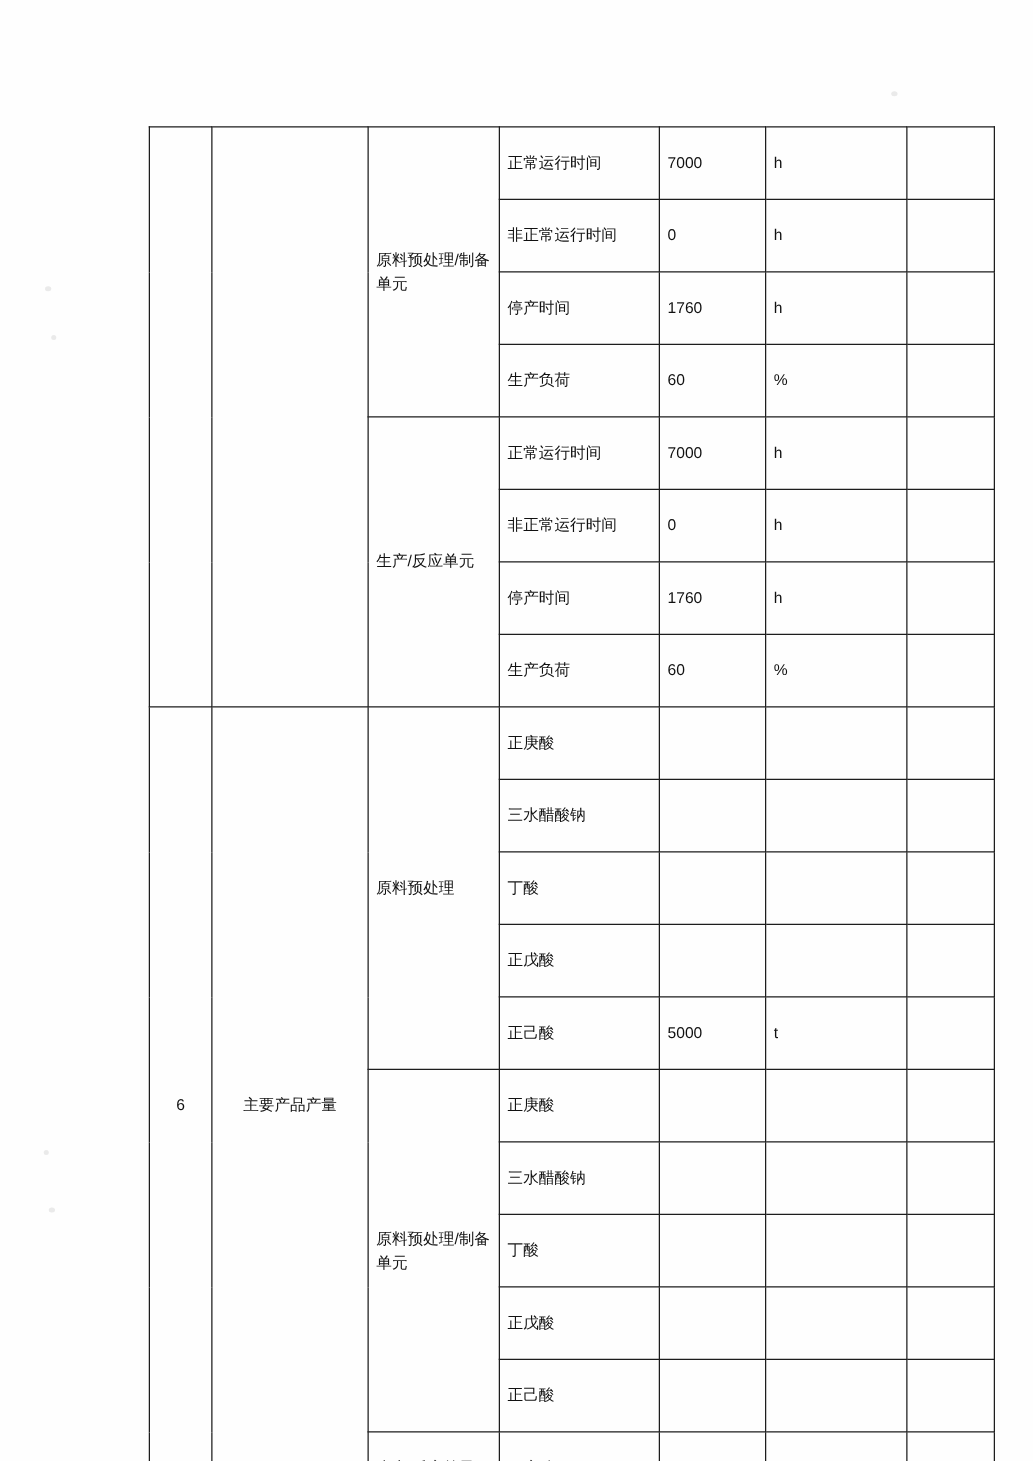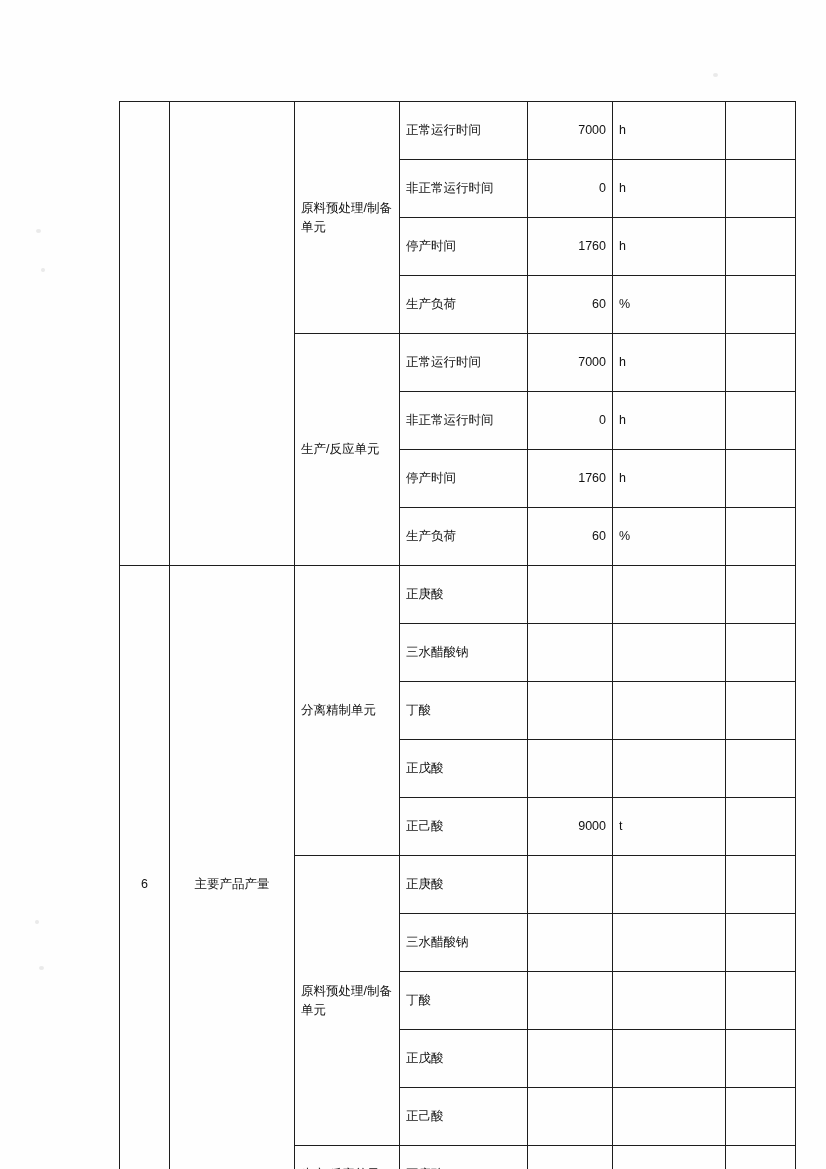--- a/index.html
+++ b/index.html
@@ -47,21 +47,21 @@
     padding: 4px 6px;
     vertical-align: middle;
     color: #111;
     font-family: "Liberation Sans", sans-serif;
     word-break: break-all;
   }
   td.c-num { width: 37px; text-align: center; }
   td.c-item { width: 112px; text-align: center; }
   td.c-unit { width: 92px; }
   td.c-param { width: 115px; }
-  td.c-value { width: 72px; text-align: right; }
+  td.c-value { width: 72px; }
   td.c-uom { width: 100px; }
   td.c-last { width: 57px; }
   .r-tall { height: 49px; margin-left: 16px; }
   .watermark {
     position: absolute;
     right: 96px;
     bottom: 52px;
     font-size: 13px;
     color: #e2e2e2;
     letter-spacing: 3px;
@@ -133,21 +133,21 @@
         <tr>
           <td class="c-param r-tall">生产负荷</td>
           <td class="c-value">60</td>
           <td class="c-uom">%</td>
           <td class="c-last"></td>
         </tr>
 
         <tr>
           <td class="c-num" rowspan="11">6</td>
           <td class="c-item" rowspan="11">主要产品产量</td>
-          <td class="c-unit" rowspan="5">分离精制单元</td>
+          <td class="c-unit" rowspan="5">原料预处理</td>
           <td class="c-param r-tall">正庚酸</td>
           <td class="c-value"></td>
           <td class="c-uom"></td>
           <td class="c-last"></td>
         </tr>
         <tr>
           <td class="c-param r-tall">三水醋酸钠</td>
           <td class="c-value"></td>
           <td class="c-uom"></td>
           <td class="c-last"></td>
@@ -159,21 +159,21 @@
           <td class="c-last"></td>
         </tr>
         <tr>
           <td class="c-param r-tall">正戊酸</td>
           <td class="c-value"></td>
           <td class="c-uom"></td>
           <td class="c-last"></td>
         </tr>
         <tr>
           <td class="c-param r-tall">正己酸</td>
-          <td class="c-value">9000</td>
+          <td class="c-value">5000</td>
           <td class="c-uom">t</td>
           <td class="c-last"></td>
         </tr>
 
         <tr>
           <td class="c-unit" rowspan="5">原料预处理/制备单元</td>
           <td class="c-param r-tall">正庚酸</td>
           <td class="c-value"></td>
           <td class="c-uom"></td>
           <td class="c-last"></td>

